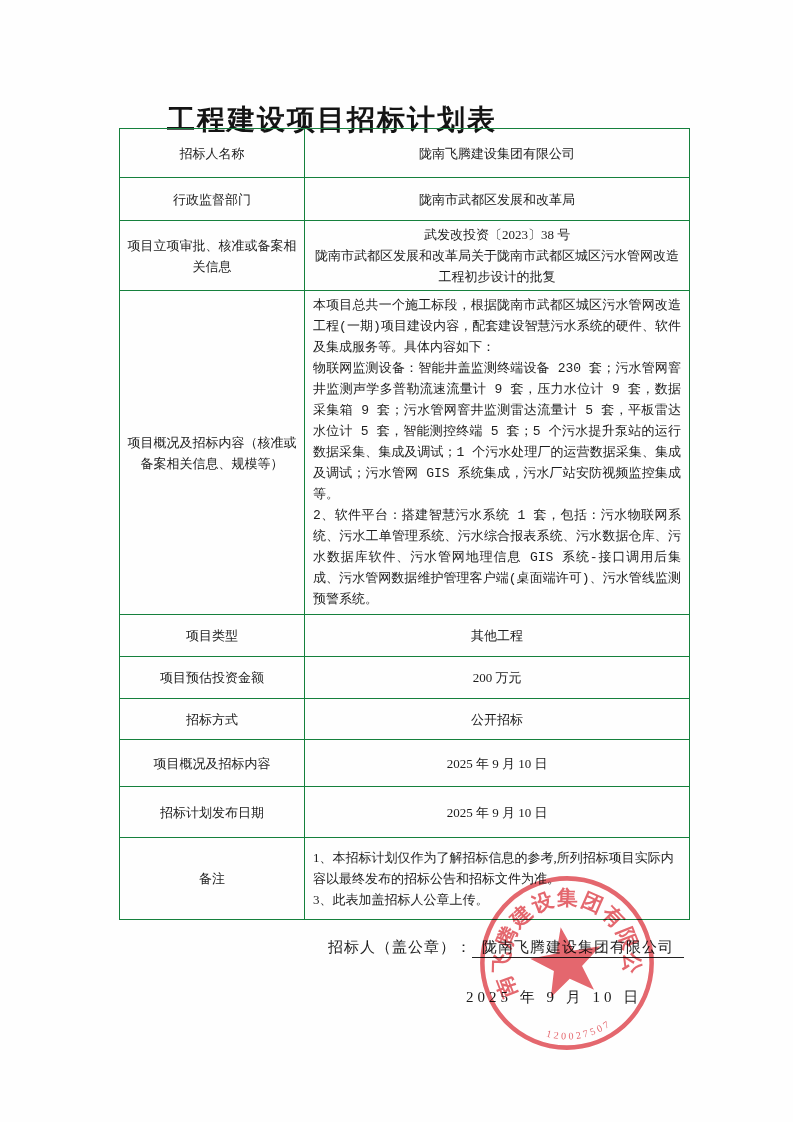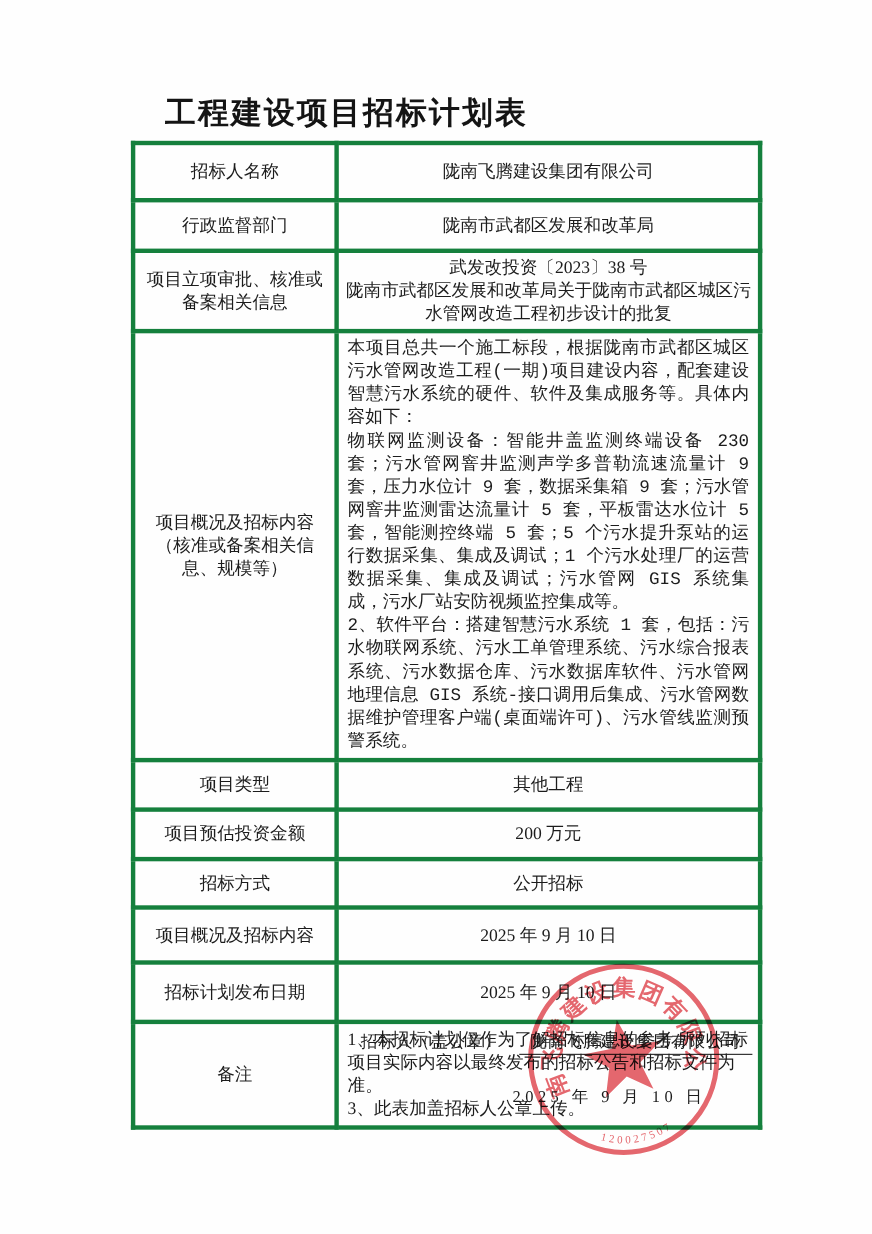--- a/index.html
+++ b/index.html
@@ -5,39 +5,39 @@
   html,body { margin:0; padding:0; background:#ffffff; }
   .page {
     position:relative;
     width:793px; height:1122px;
     background:#fefefe;
     font-family:"Liberation Serif","DejaVu Serif",serif;
     color:#1c1c1c;
     overflow:hidden;
   }
   .title {
-    margin:0;
+    margin:17px;
     padding-top:84px;
     width:630px;
     text-align:center;
     font-size:28px;
     font-weight:700;
     letter-spacing:2px;
     color:#141414;
   }
   table.tender {
     position:absolute;
     top:128px; left:119px;
     width:570px;
     border-collapse:collapse;
     table-layout:fixed;
   }
   table.tender td {
-    border:4px solid #15803d;
-    font-size:16px;
+    border:1px solid #15803d;
+    font-size:13px;
     line-height:21px;
     padding:2px 6px;
     vertical-align:middle;
     word-break:break-all;
   }
   td.lbl { text-align:center; }
   td.val { text-align:center; }
   td.val.left { text-align:left; padding:4px 8px; }
   td.val.left .para { text-align:justify;font-family:Liberation Mono, monospace; }
   tr.h44 td { height:44px; }

